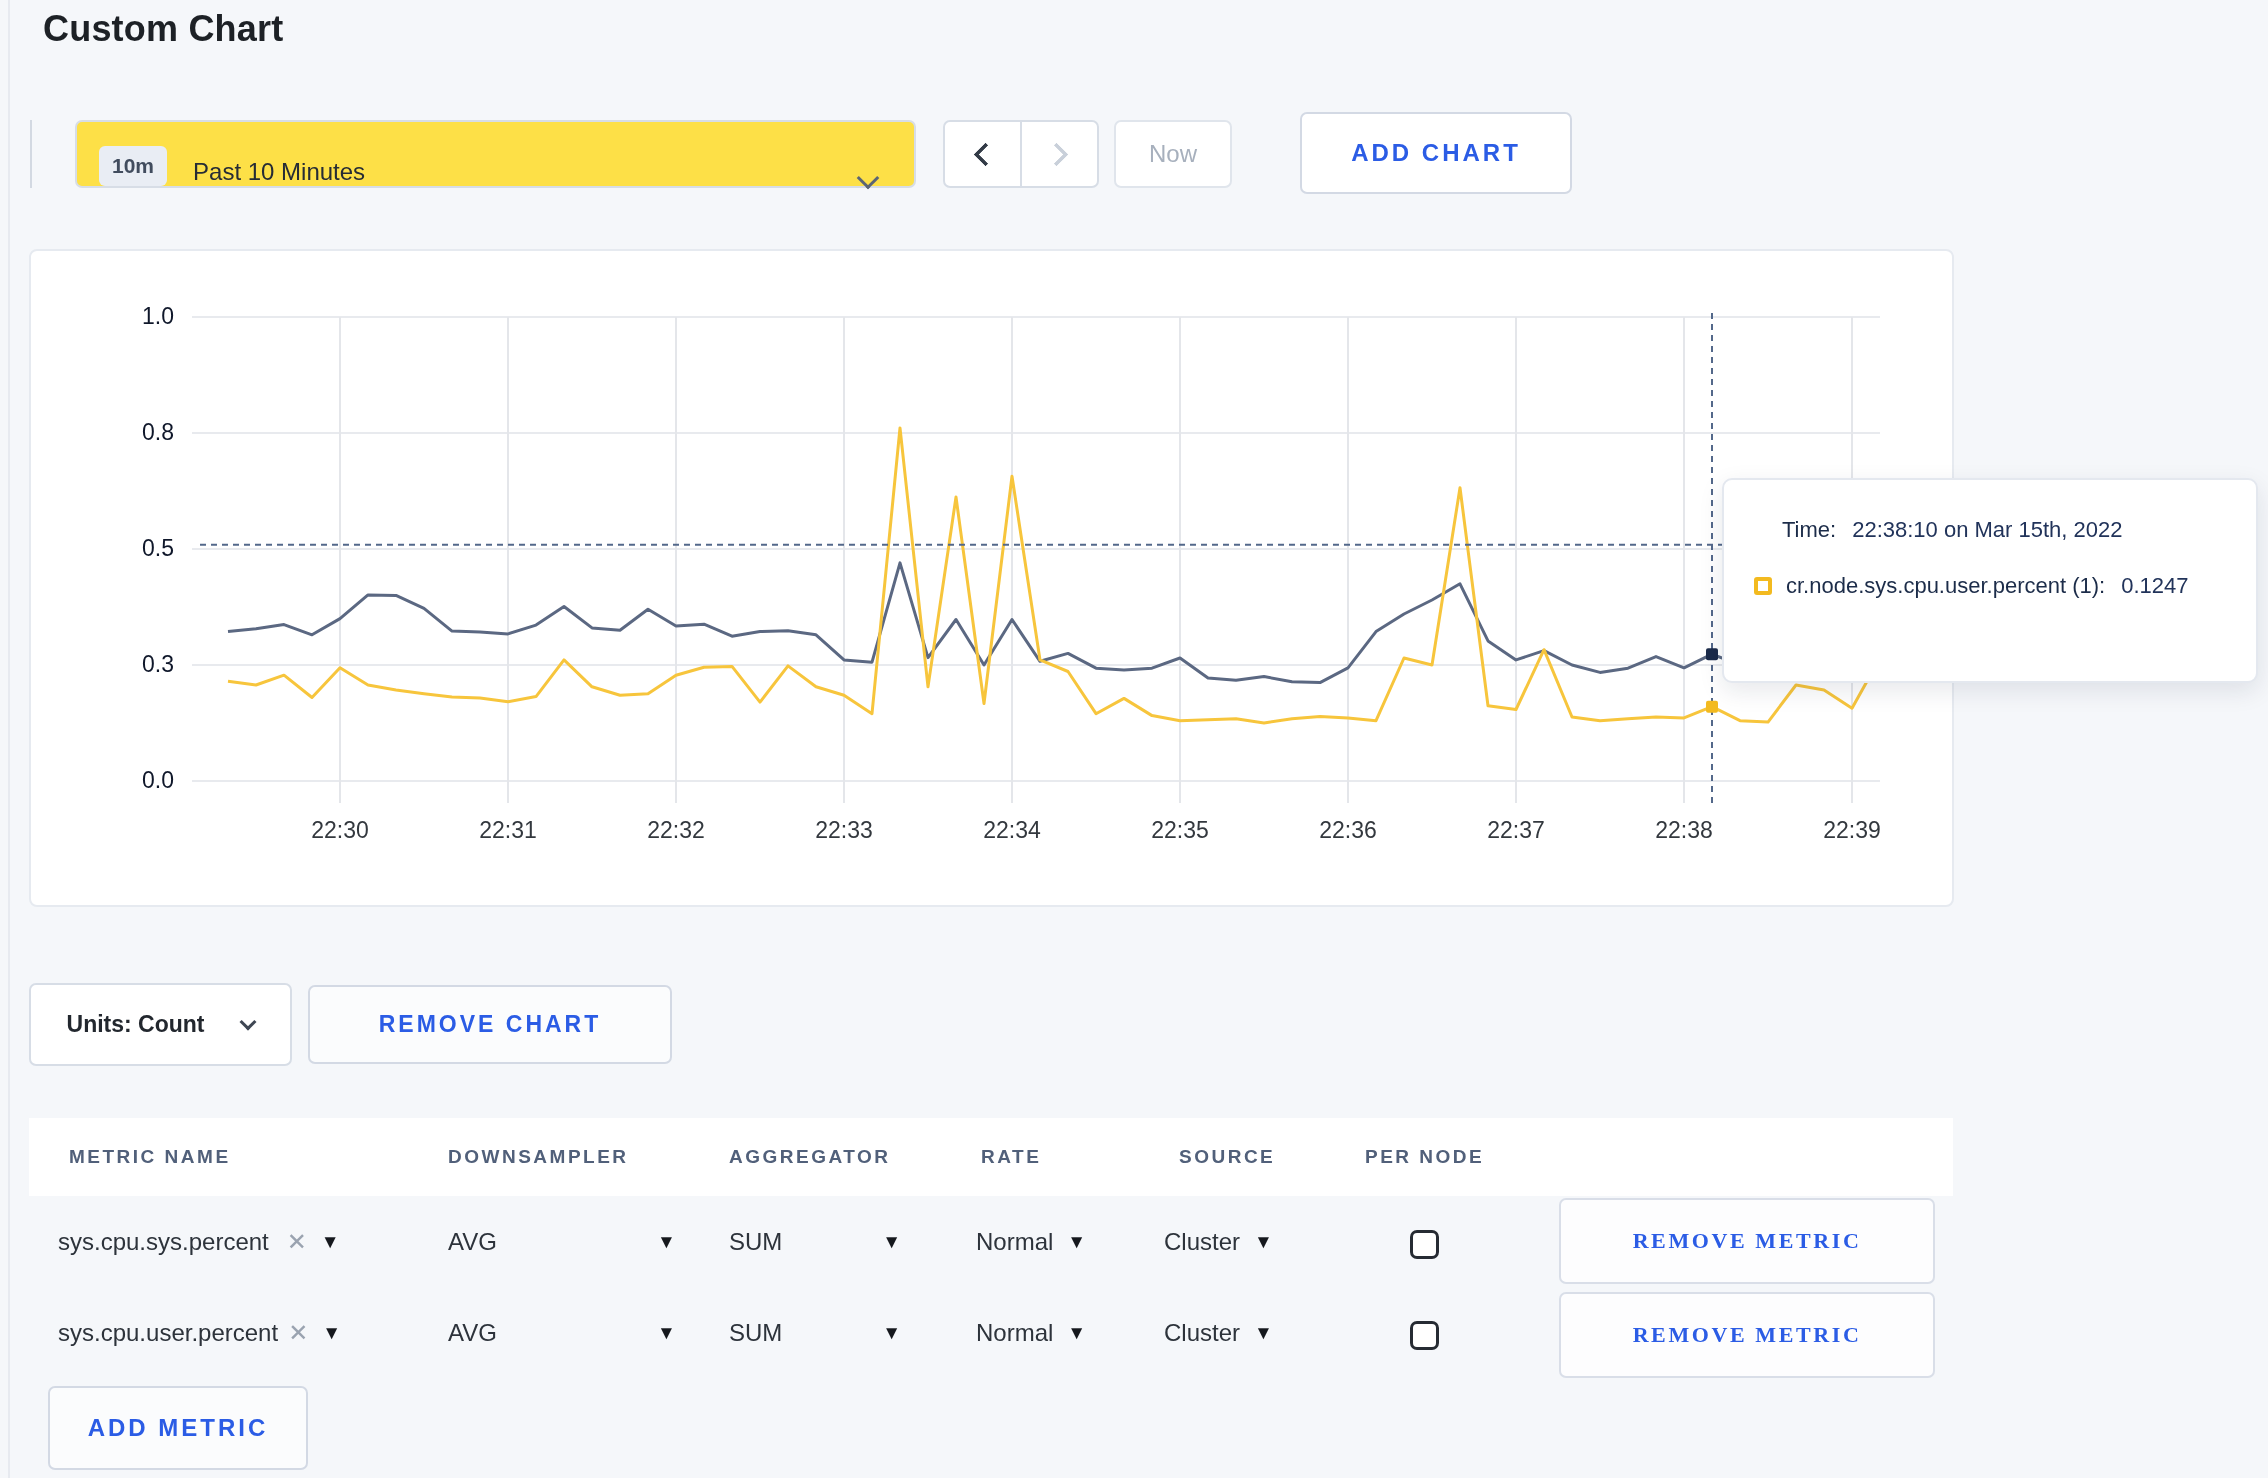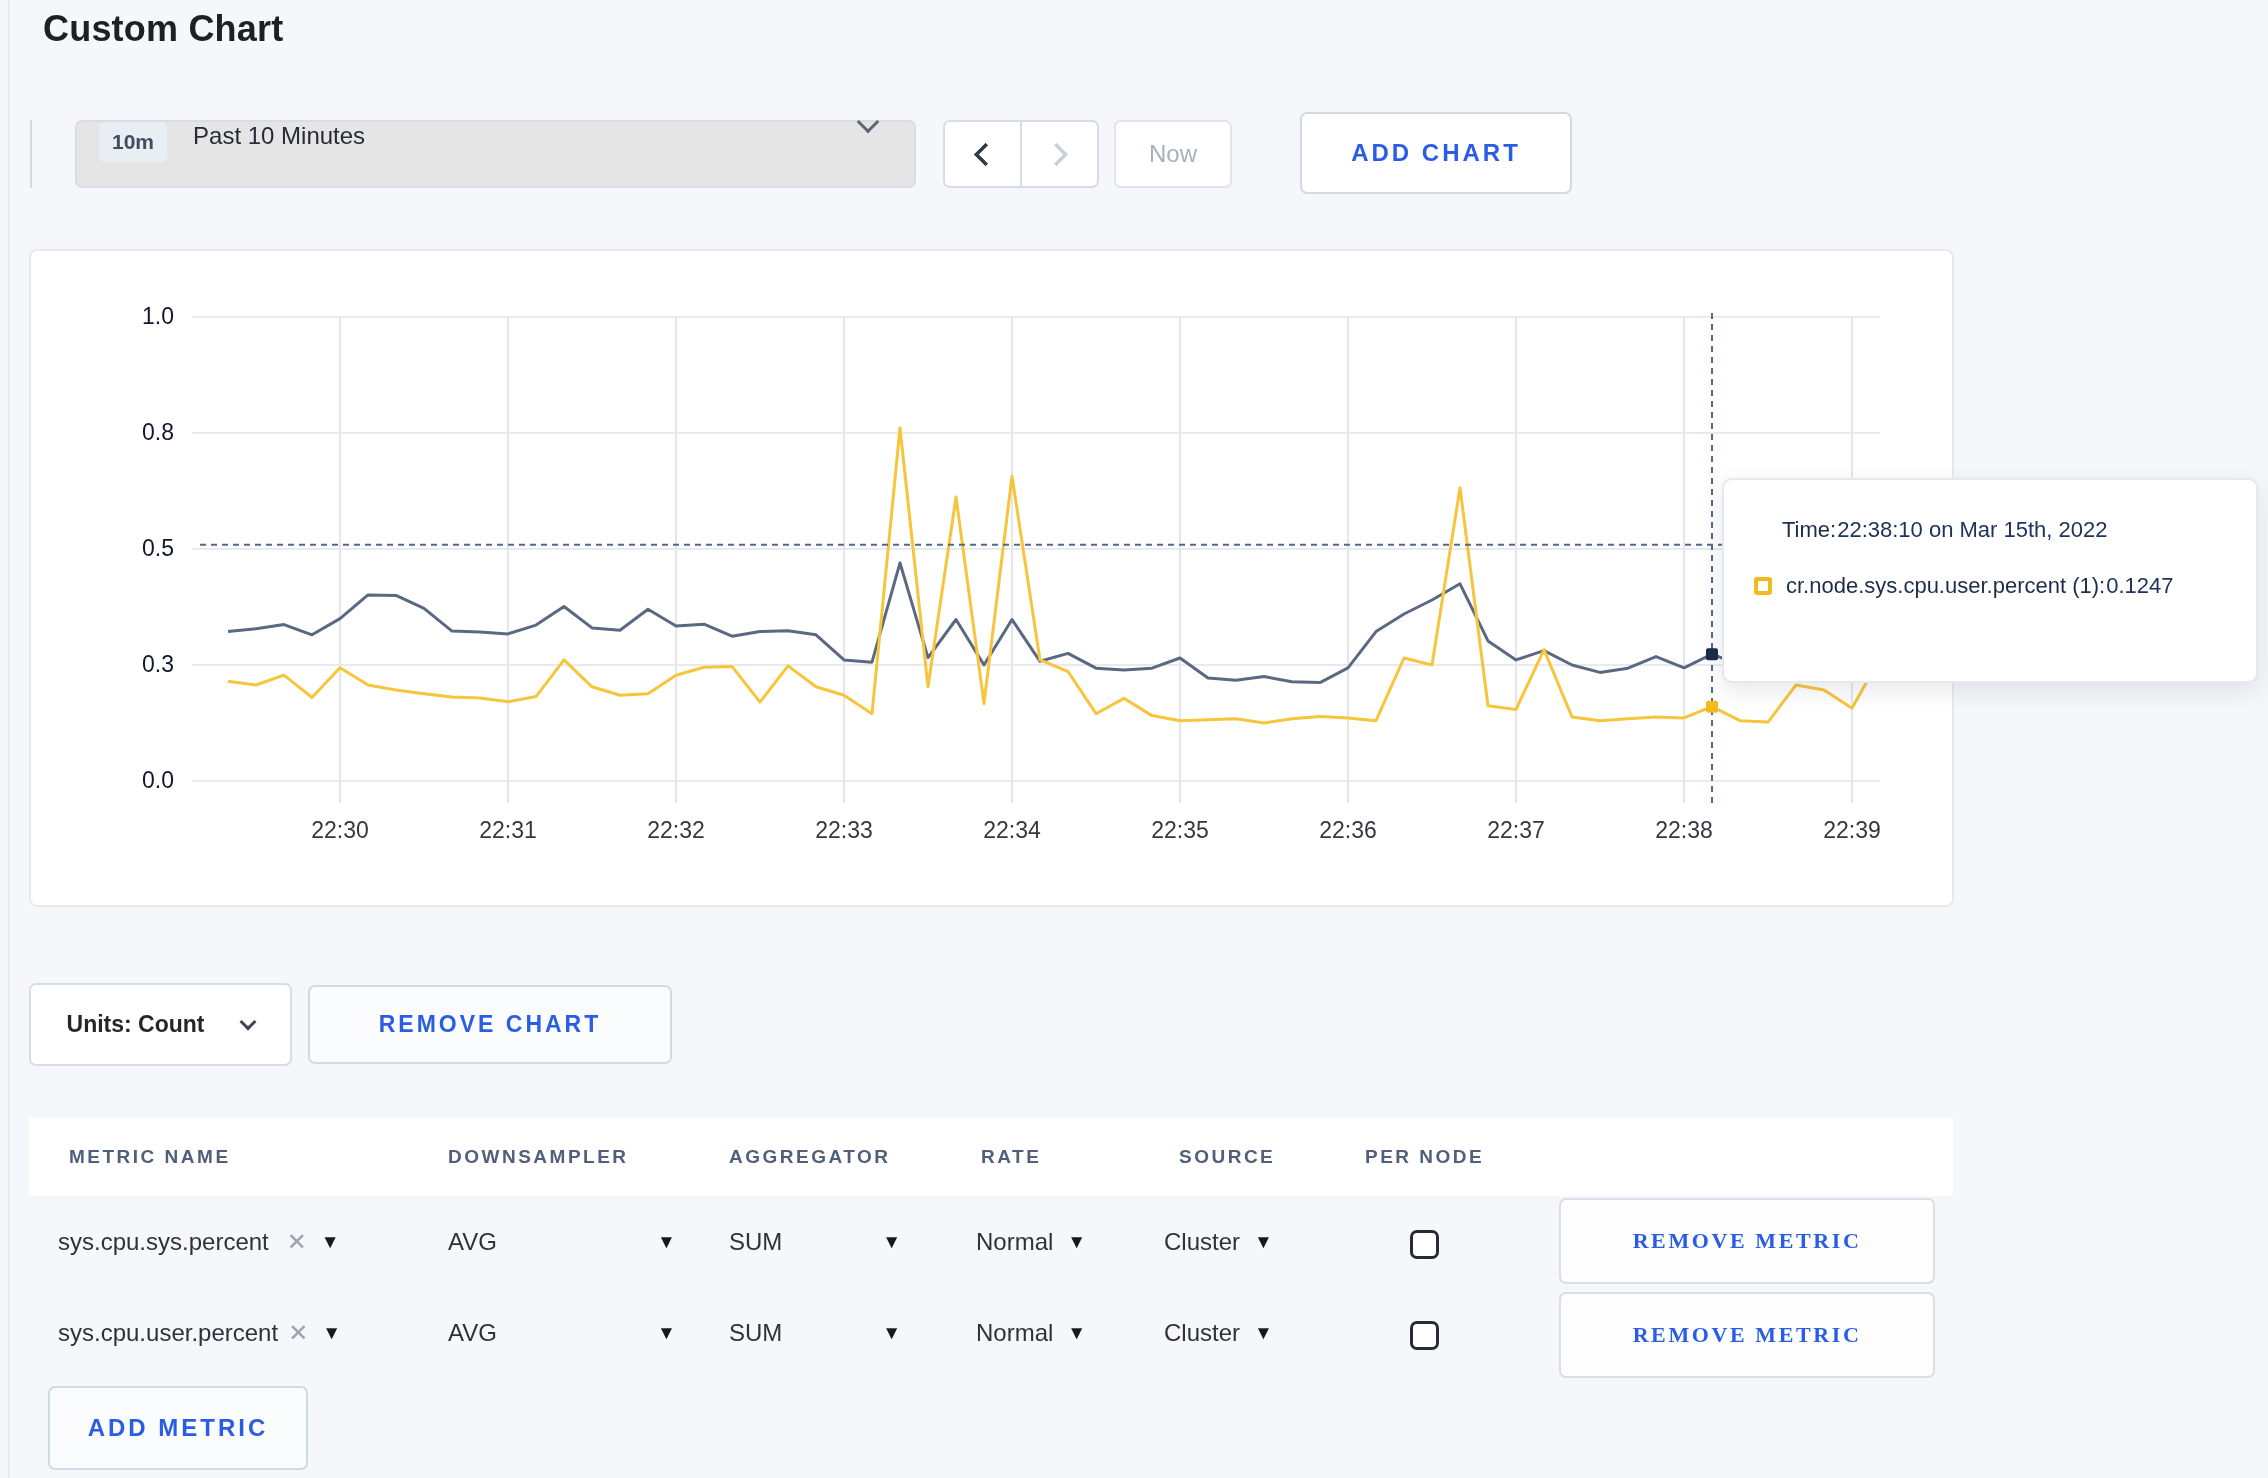--- a/index.html
+++ b/index.html
@@ -7,22 +7,22 @@
               font-family:"Liberation Sans", sans-serif; -webkit-font-smoothing:antialiased; }
   .abs { position:absolute; }
 
   
   .page-rule { left:8px; top:0; width:2px; height:1478px; background:#e7eaf0; }
 
   .page-title { left:43px; top:8px; font-size:36px; font-weight:600; color:#1d2126; letter-spacing:.2px; }
 
   
   .tb-divider { left:30px; top:120px; width:2px; height:68px; background:#d3d9e2; }
-  .time-dd { left:75px; top:120px; width:841px; height:68px; background:#e5e5e5; border:2px solid #d7dde6;
-             border-radius:7px; display:flex; align-items:flex-start; cursor:pointer; }
+  .time-dd { left:75px; top:120px; width:841px; height:68px; background:#fde047; border:2px solid #d7dde6;
+             border-radius:7px; display:flex; align-items:flex-end; cursor:pointer; }
   .time-badge { margin-left:22px; background:#e9edf4; color:#414c5e; font-size:21px; font-weight:700;
                 padding:8px 13px; border-radius:6px; }
   .time-label { margin-left:26px; font-size:24px; color:#262c35; }
   .chev { width:16px; height:16px; border-right:3px solid #5b6575; border-bottom:3px solid #5b6575;
           transform:rotate(45deg); margin-left:auto; margin-right:38px; margin-top:-8px; }
   .nav-group { left:943px; top:120px; width:156px; height:68px; background:#fff; border:2px solid #d7dde6;
                border-radius:7px; display:flex; }
   .nav-half { flex:1; display:flex; align-items:center; justify-content:center; cursor:pointer; }
   .nav-half + .nav-half { border-left:2px solid #d7dde6; }
   .arr { width:17px; height:17px; border-style:solid; border-width:0 0 4px 4px; border-radius:1px; }
@@ -41,21 +41,21 @@
                 border:2px solid #e6eaf0; border-radius:8px; }
   .plot { left:161px; top:66px; width:1688px; height:464px; overflow:visible; }
   .ytick { position:absolute; width:110px; text-align:right; font-size:23px; font-weight:500; color:#0f172a; }
   .xtick { position:absolute; width:120px; text-align:center; font-size:23px; font-weight:500; color:#33383e; }
 
   
   .tooltip { left:1722px; top:478px; width:536px; height:205px; background:#fff; border:2px solid #e4e8ef;
              border-radius:10px; box-shadow:0 8px 24px rgba(20,30,55,.10); z-index:40; padding:30px 0 0 30px; }
   .tt-time-row { display:flex; align-items:center; margin-left:28px; height:40px; }
   .tt-label { font-size:22px; font-weight:400; color:#1c2c49; }
-  .tt-value { font-size:22px; color:#21335a; margin-left:1px; }
+  .tt-value { font-size:22px; color:#21335a; margin-left:16px; }
   .tt-row { display:flex; align-items:center; height:40px; margin-top:16px; }
   .tt-swatch { width:18px; height:18px; border-radius:3px; border:4px solid; background:#fff; margin-right:14px; flex:none; }
 
   
   .units-btn { left:29px; top:983px; width:263px; height:83px; background:#fff; border:2px solid #d7dde6;
                border-radius:7px; display:flex; align-items:center; justify-content:center; cursor:pointer;gap:20px; }
   .units-text { font-size:23px; font-weight:700; color:#22272e; }
   .units-chev { width:12px; height:12px; border-right:3px solid #3e4653; border-bottom:3px solid #3e4653;
                 transform:rotate(45deg); margin-left:18px; margin-top:-6px; }
   .remove-chart { left:308px; top:985px; width:364px; height:79px; font-size:23px; background:#fbfcfd; }

